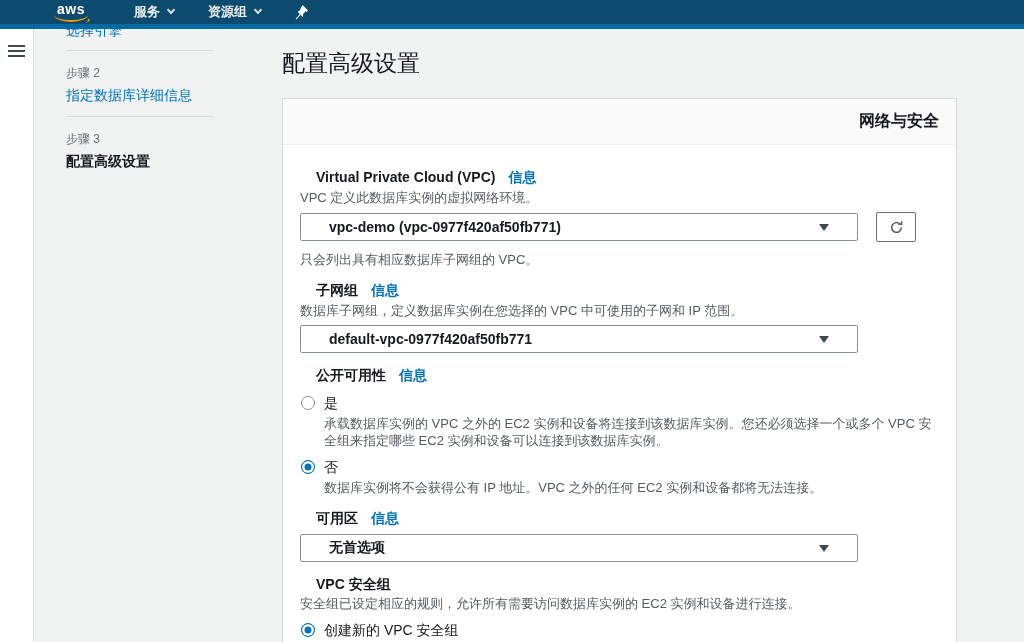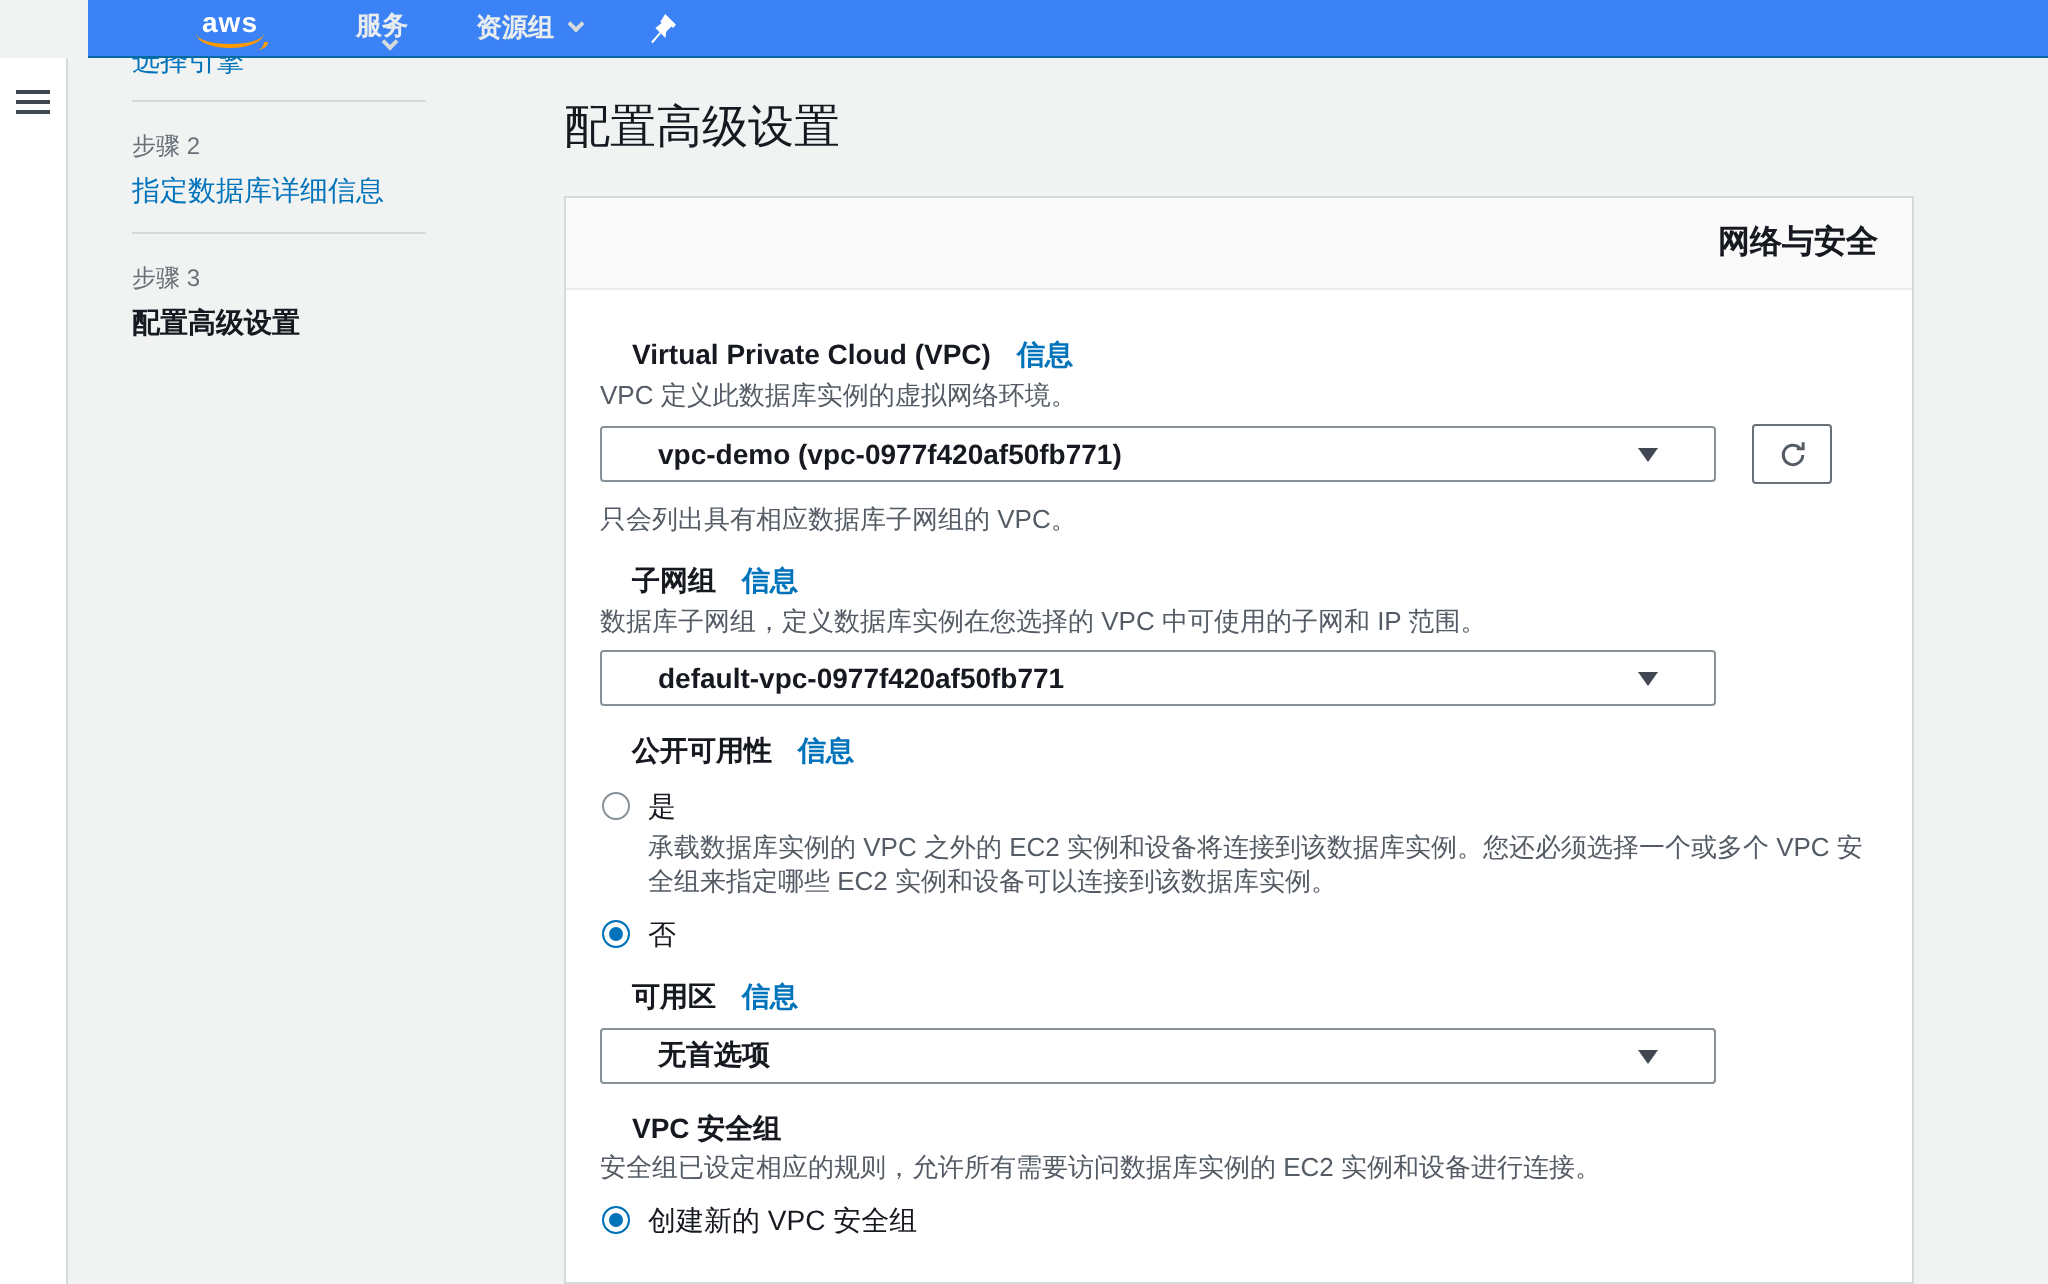--- a/index.html
+++ b/index.html
@@ -1,26 +1,26 @@
 <!DOCTYPE html>
 <html><head>
 <meta charset="utf-8">
 <style>
   * { margin:0; padding:0; box-sizing:border-box; }
   html,body { width:1024px; height:642px; overflow:hidden; }
   body { font-family:"Liberation Sans","DejaVu Sans",sans-serif; background:#f1f2f2; color:#16191f; }
 
   
-  .navbar { height:29px; background:#3b82f6; display:flex; align-items:center; border-bottom:1px solid #0369a1;margin-left:44px; }
+  .navbar { height:29px; background:#0c4a6e; display:flex; align-items:center; border-bottom:5px solid #0369a1; }
   .logo { margin-left:54px; display:flex; flex-direction:column; align-items:center; cursor:pointer; }
   .logo-text { color:#fff; font-weight:700; font-size:14px; line-height:13px; letter-spacing:.5px; }
   .swoosh { width:34px; height:8px; border-bottom:2px solid #ff9900; border-radius:0 0 55% 55% / 0 0 100% 100%; margin-top:-2px; position:relative; }
   .swoosh::after { content:""; position:absolute; right:-2px; bottom:-3px; width:4px; height:4px; border-right:2px solid #ff9900; border-radius:0 0 100% 0; }
   .nav-item { color:#eaeded; font-size:13px; font-weight:700; display:flex; align-items:center; cursor:pointer; }
-  .nav-services { margin-left:46px;flex-direction:column; }
+  .nav-services { margin-left:46px; }
   .nav-resource { margin-left:34px; }
   .chev { width:6px; height:6px; border-right:2px solid #d5dbdb; border-bottom:2px solid #d5dbdb; transform:rotate(45deg); margin-left:8px; margin-top:-4px; }
   .nav-pin { margin-left:34px; }
 
   
   .page { display:flex; height:613px; }
   .left-strip { width:34px; background:#ffffff; border-right:1px solid #d5dbdb; flex:none; }
   .hamburger { width:17px; margin:16px auto 0; cursor:pointer; }
   .hamburger span { display:block; height:2px; background:#414750; margin-bottom:3px; }
 
@@ -157,20 +157,21 @@
             <span class="radio"></span>
             <div>
               <div class="radio-label">是</div>
               <div class="radio-desc">承载数据库实例的 VPC 之外的 EC2 实例和设备将连接到该数据库实例。您还必须选择一个或多个 VPC 安全组来指定哪些 EC2 实例和设备可以连接到该数据库实例。</div>
             </div>
           </div>
           <div class="radio-option">
             <span class="radio selected"></span>
             <div>
               <div class="radio-label">否</div>
+              <div class="radio-desc">数据库实例将不会获得公有 IP 地址。VPC 之外的任何 EC2 实例和设备都将无法连接。</div>
             </div>
           </div>
         </div>
 
         <div class="section">
           <div class="label-row">
             <span class="field-label">可用区</span>
             <span class="info-link">信息</span>
           </div>
           <div class="select-row">

